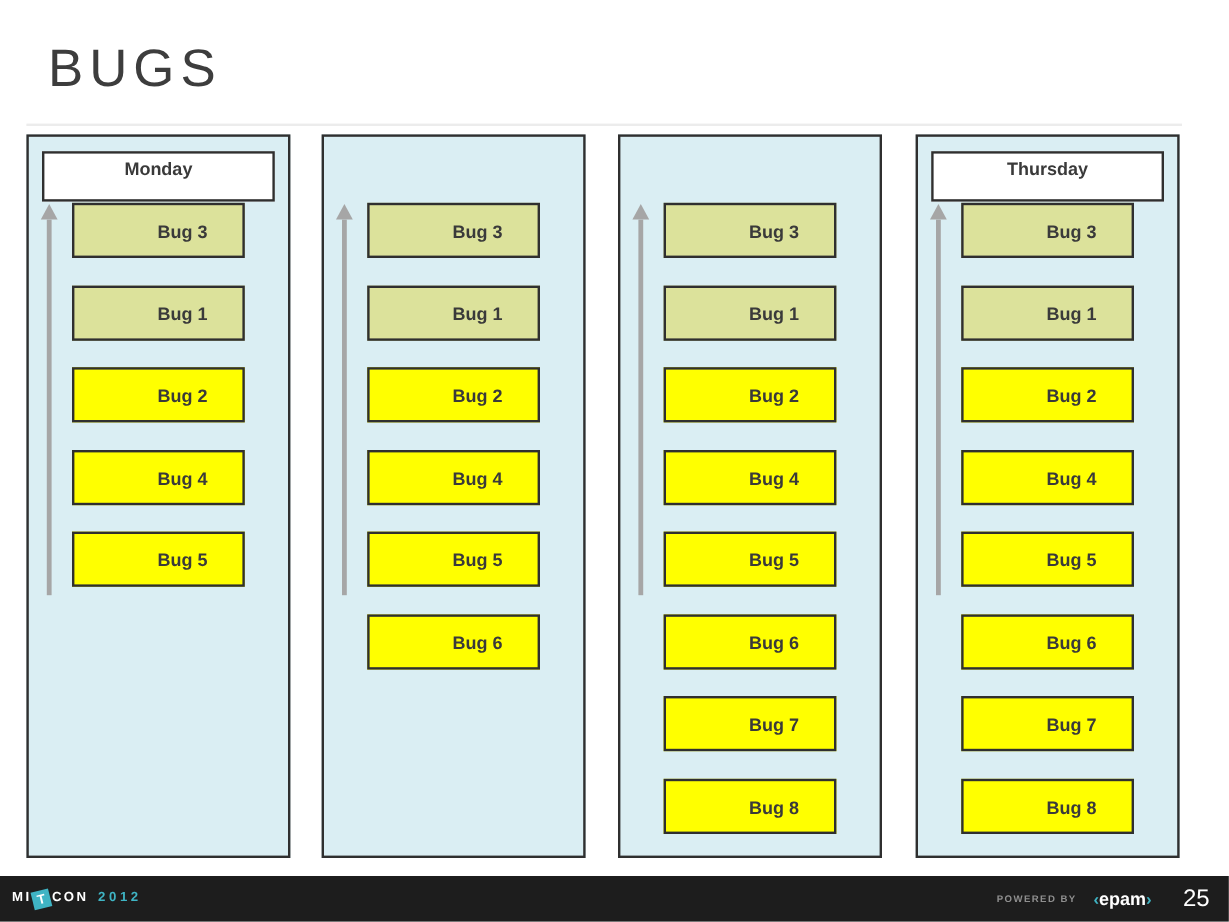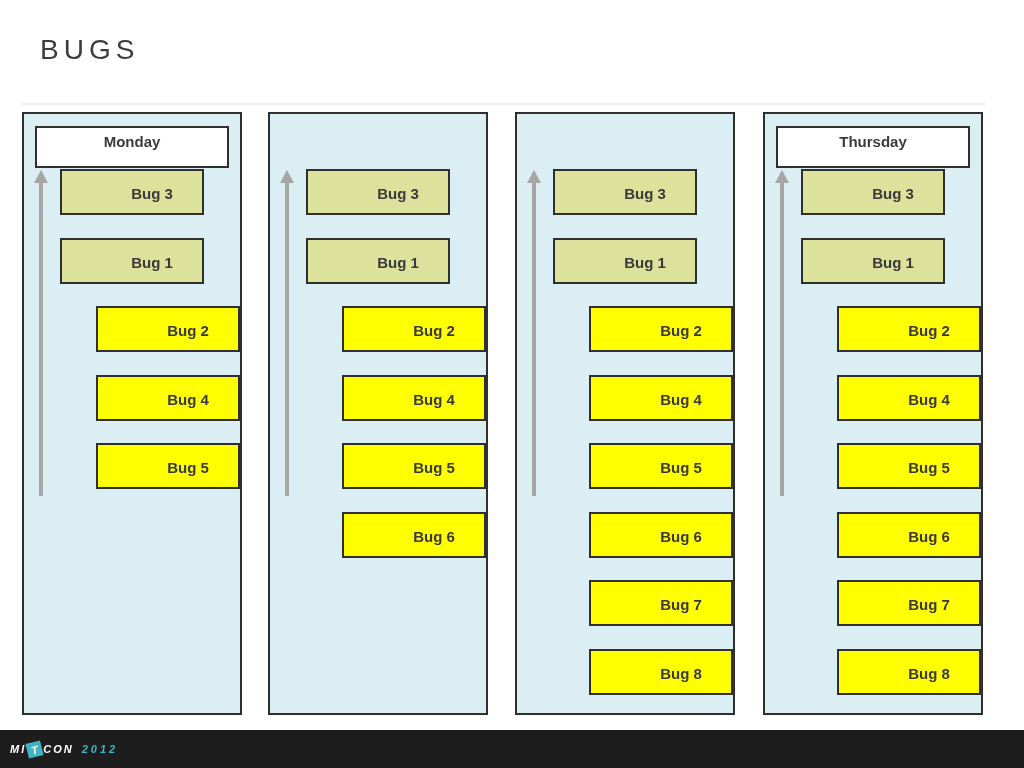--- a/index.html
+++ b/index.html
@@ -17,21 +17,21 @@
   body{
     position:relative;
     width:1024px;height:768px;
     background:#ffffff;
     overflow:hidden;
     font-family:"Liberation Sans", sans-serif;
   }
   .slide-title{
     position:absolute;
     left:40px;top:36px;
-    font-size:28px;
+    font-size:44px;
     font-weight:400;
     letter-spacing:5px;
     color:var(--title-color);
     line-height:1;
   }
   .top-rule{
     position:absolute;
     left:22px;top:103px;
     width:963px;height:2px;
     background:#ececec;
@@ -81,39 +81,38 @@
     width:144px;height:46px;
     border:2px solid var(--box-border);
     line-height:46px;
     text-align:center;
     font-size:15px;
     font-weight:600;
     color:#3a3a3a;
     padding-left:40px;
   }
   .bug.olive{background:var(--olive);}
-  .bug.yellow{background:var(--yellow);margin-left:36px;}
+  .bug.yellow{background:var(--yellow);}
   .footer{
     position:absolute;
     left:0;right:0;bottom:0;
     height:38px;
     background:var(--footer-bg);
     display:flex;
     align-items:center;
     justify-content:space-between;
     padding:0 16px 0 10px;
   }
   .brand{
     display:inline-flex;
-    align-items:center;
+    align-items:flex-start;
     color:#ffffff;
     font-weight:700;
     font-size:11px;
     letter-spacing:2px;
-    font-style:italic;
   }
   .brand-tile{
     display:inline-flex;
     align-items:center;
     justify-content:center;
     width:15px;height:15px;
     margin:0 1px;
     background:var(--teal);
     transform:rotate(-14deg);
     color:#ffffff;
@@ -222,15 +221,20 @@
 
   <footer class="footer">
     <div class="brand">
       <span>MI</span>
       <span class="brand-tile">
           <span>T</span>
         </span>
       <span>CON</span>
       <span class="brand-year">2012</span>
     </div>
+    <div class="footer-right">
+      <span class="powered-by">POWERED BY</span>
+      <span class="epam-logo"><span class="epam-bracket">‹</span><span>epam</span><span class="epam-bracket">›</span></span>
+      <span class="page-number">25</span>
+    </div>
   </footer>
 
 </main>
 
 </body></html>

